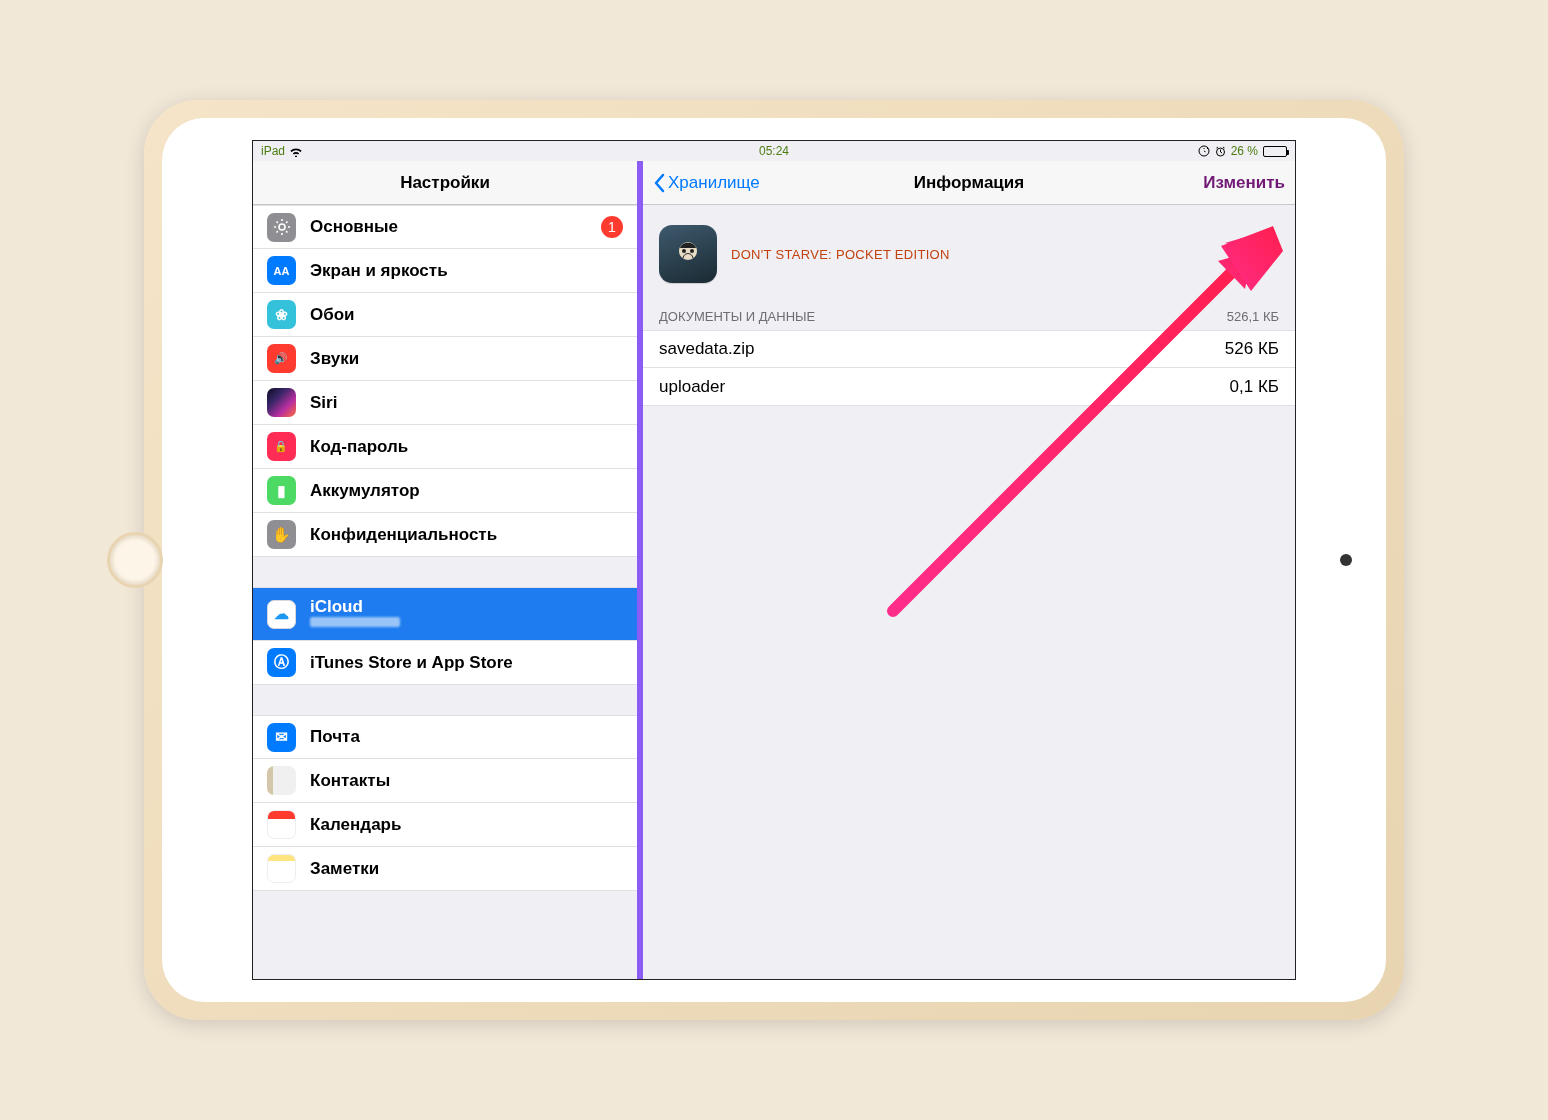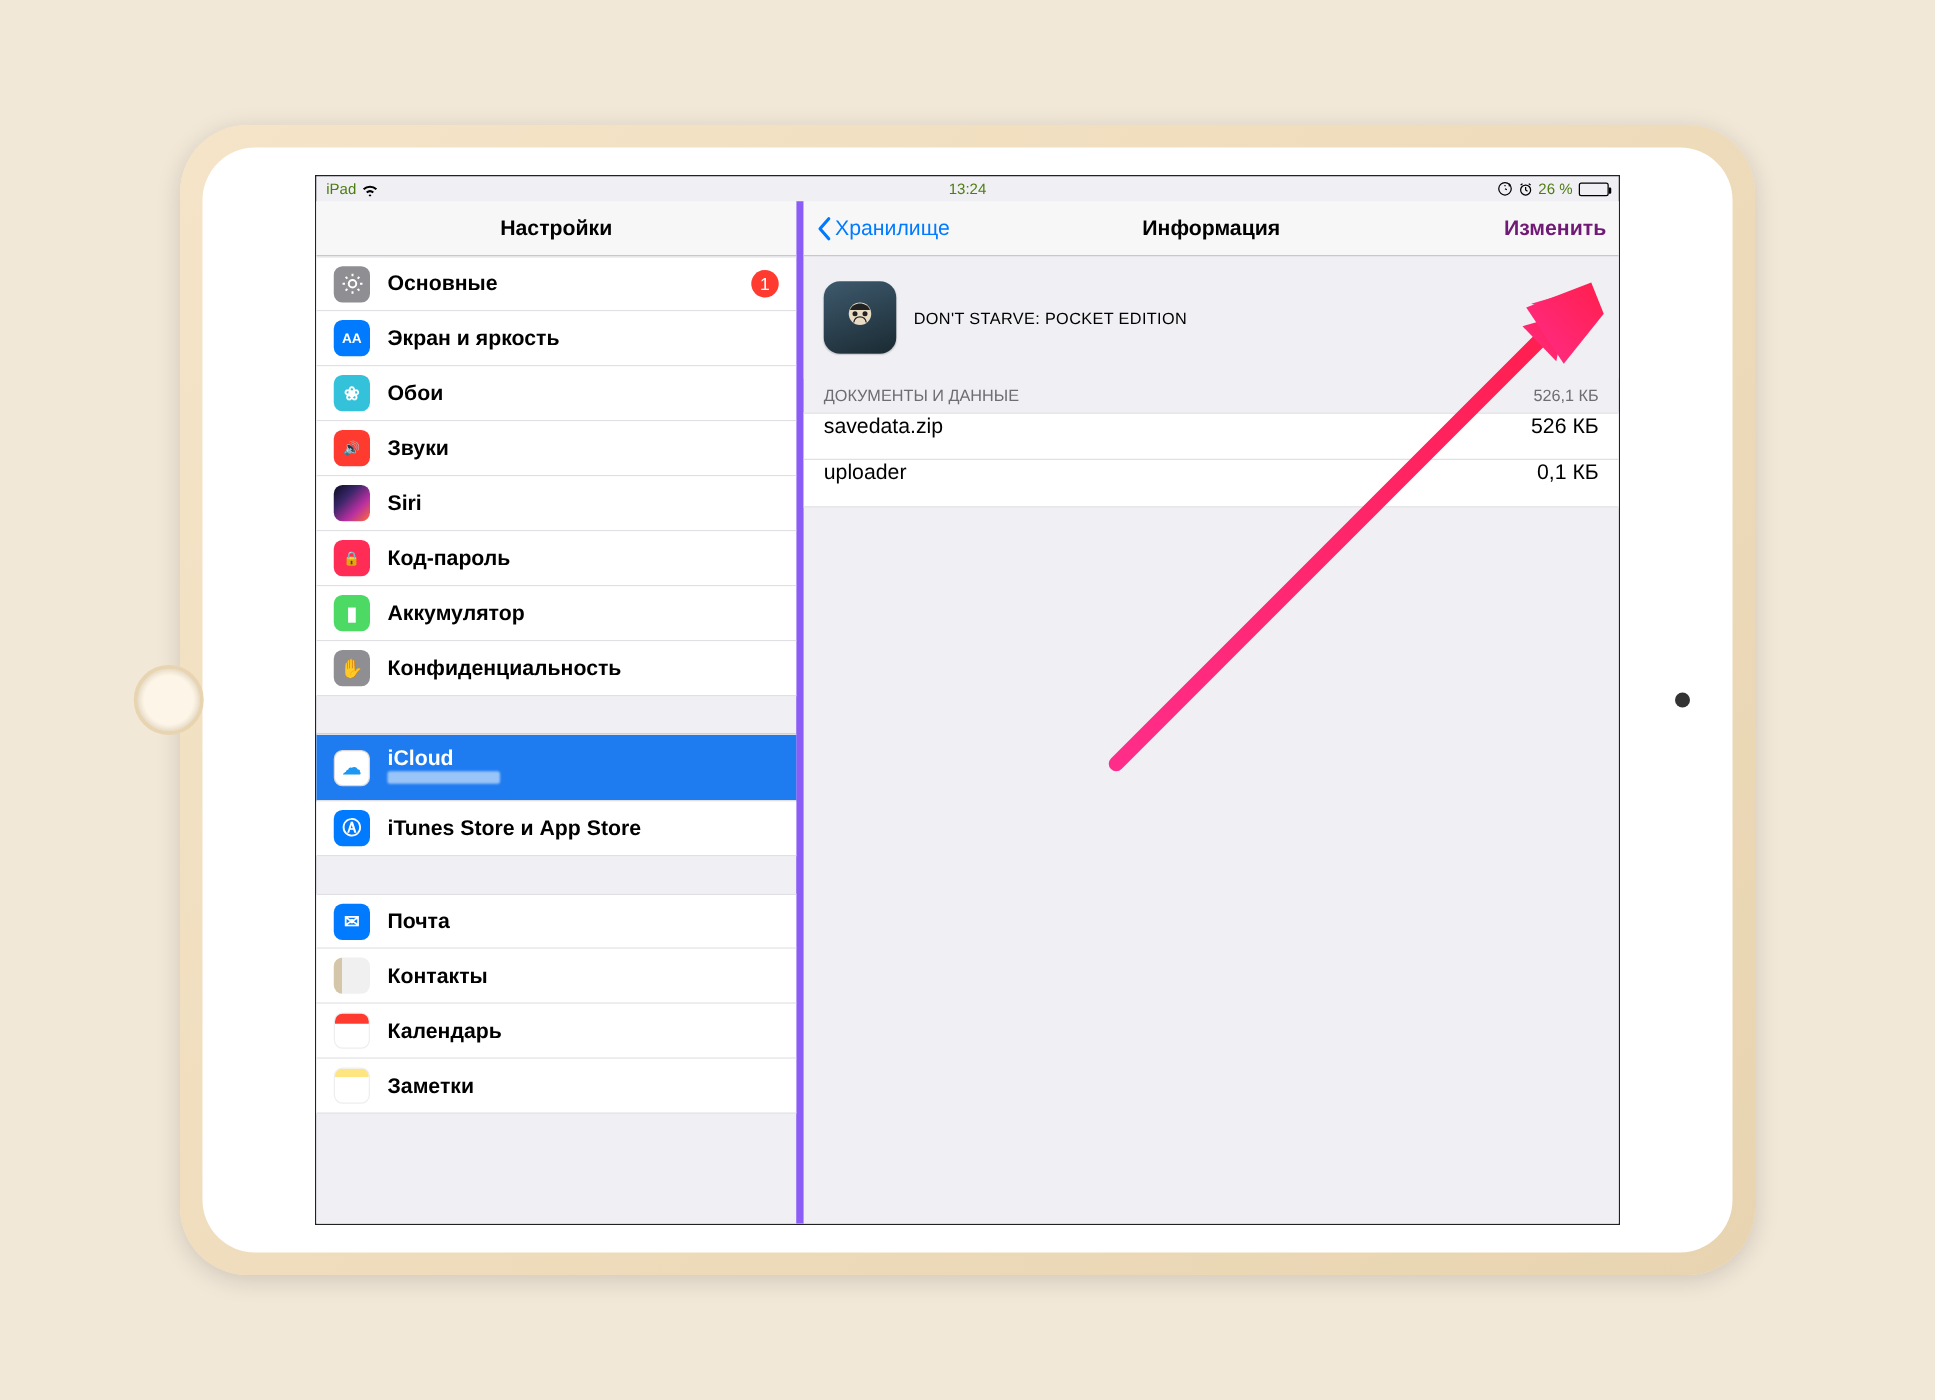--- a/index.html
+++ b/index.html
@@ -192,33 +192,33 @@
   }
   .app-icon {
     width: 58px; height: 58px;
     border-radius: 13px;
     background: linear-gradient(160deg,#3e5a6e 0%, #1a2a32 100%);
     display:flex;align-items:center;justify-content:center;
     box-shadow: 0 1px 1px rgba(0,0,0,0.15);
   }
   .app-name {
     font-size: 13px;
-    color: #000000;
+    color: #c2410c;
     letter-spacing: 0.3px;
   }
   .section-header {
     display: flex;
     padding: 6px 16px;
     font-size: 13px;
     color: #6d6d72;
   }
   .section-header .sh-right { margin-left: auto; }
   .data-row {
     display: flex;
-    align-items: flex-start;
+    align-items: center;
     height: 38px;
     padding: 0 16px;
     background: #fff;
     border-bottom: 1px solid #e0e0e4;
     font-size: 17px;
   }
   .data-row:first-of-type { border-top: 1px solid #e0e0e4; }
   .data-row .dr-right { margin-left: auto; color: #000; }
   .footer-storage {
     margin-top: auto;
@@ -274,21 +274,21 @@
 
       <div class="status-bar">
         <div class="status-left">
           <span>iPad</span>
           <span class="wifi-icon">
             <svg width="14" height="11" viewBox="0 0 14 11">
                 <path d="M7 9.5a1 1 0 100 2 1 1 0 000-2zM3.8 7.3a5 5 0 016.4 0l-1.2 1.2a3.3 3.3 0 00-4 0zM1.3 4.8a8.5 8.5 0 0111.4 0l-1.2 1.2a6.8 6.8 0 00-9 0z" fill="#000"></path>
               </svg>
           </span>
         </div>
-        <div class="status-center">13:24</div>
+        <div class="status-center">05:24</div>
         <div class="status-right">
           <span class="lock-rot-icon">
             <svg width="12" height="12" viewBox="0 0 12 12">
                 <circle cx="6" cy="6" r="5" fill="none" stroke="#000" stroke-width="1"></circle>
                 <path d="M6 3v1M6 6l1.5.8" stroke="#000" stroke-width="1" fill="none"></path>
                 <path d="M9 2l1 1-1 1" fill="none" stroke="#000"></path>
               </svg>
           </span>
           <span class="alarm-icon">
             <svg width="11" height="11" viewBox="0 0 11 11">

